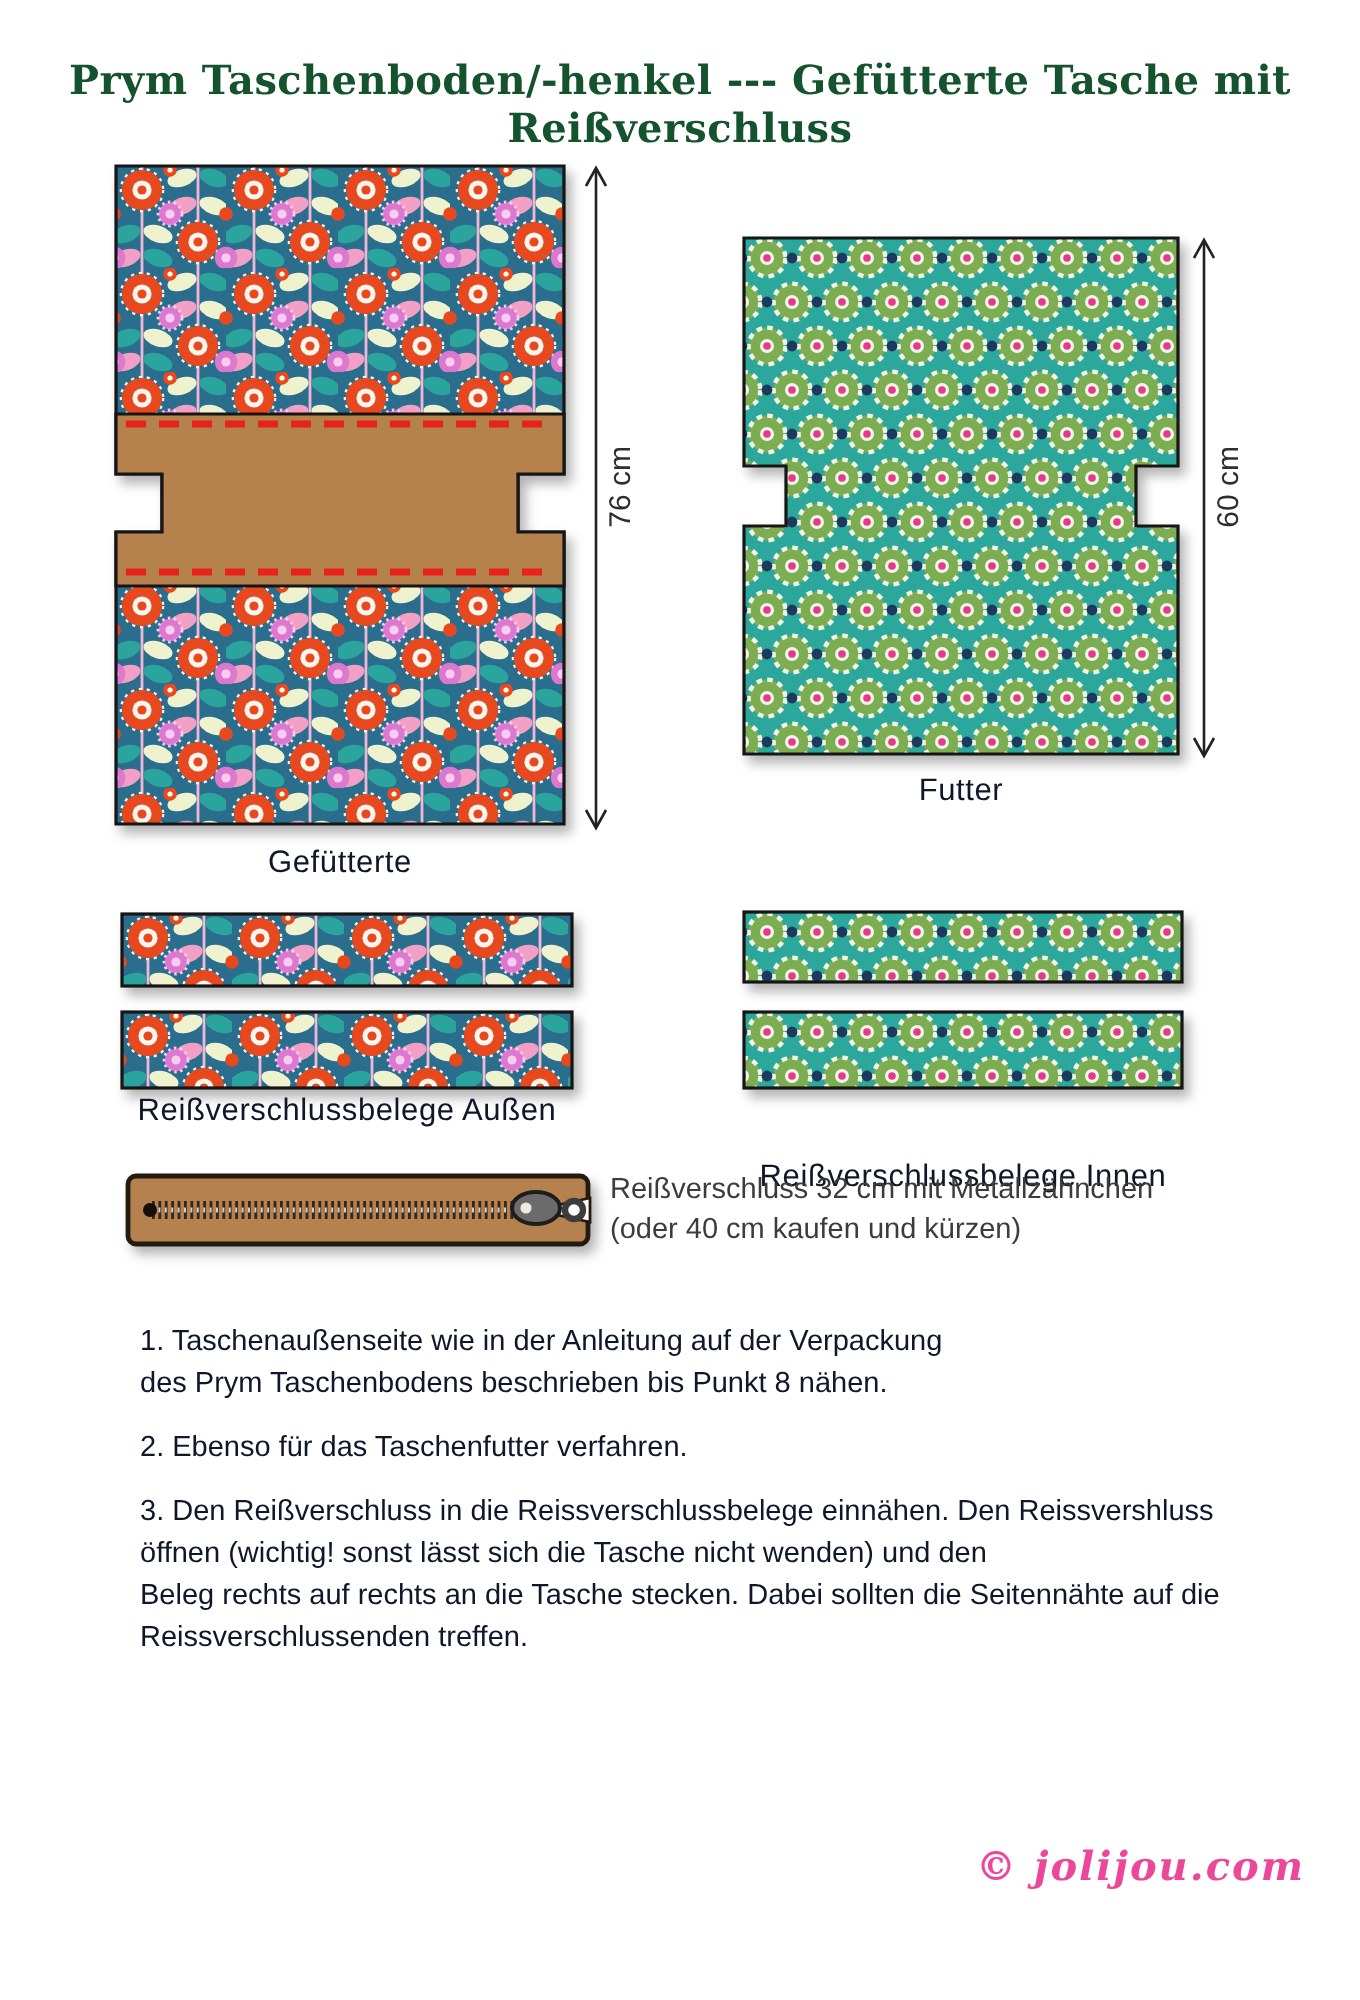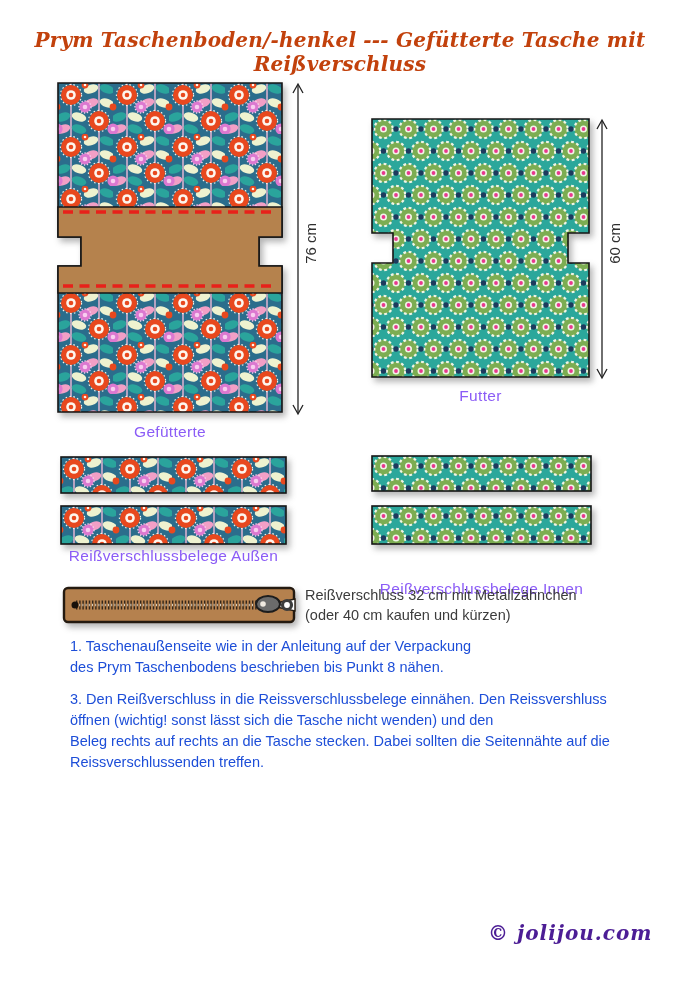--- a/index.html
+++ b/index.html
@@ -2,45 +2,45 @@
 <html><head>
 <meta charset="utf-8">
 <style>
   html,body { margin:0; padding:0; }
   body {
     width:680px; height:1000px; background:#ffffff; position:relative;
     font-family:"Liberation Sans", sans-serif; overflow:hidden;
   }
   .title {
     position:absolute; top:28px; left:0; width:680px; text-align:center;
-    color:#c2410c; font-family:"DejaVu Serif", serif; font-style:italic;
+    color:#14532d; font-family:"DejaVu Serif", serif; 
     font-weight:bold; font-size:20px; letter-spacing:0.2px;
   }
   .piece { position:absolute; filter:drop-shadow(3px 4px 3px rgba(40,40,40,0.35)); }
   .caption {
-    position:absolute; color:#8b5cf6; font-size:15.5px; text-align:center;
+    position:absolute; color:#0f172a; font-size:15.5px; text-align:center;
     letter-spacing:0.3px;
   }
   .dim-arrow { position:absolute; }
   .dim-label {
     position:absolute; color:#2e2e2e; font-size:15px;
     writing-mode:vertical-rl; transform:rotate(180deg);
   }
   .zip-note {
     position:absolute; left:305px; top:585px; font-size:14.5px; color:#3c3c3c;
     line-height:20px; white-space:pre-line;
   }
   .steps {
-    position:absolute; left:70px; top:636px; width:600px; color:#1d4ed8;
+    position:absolute; left:70px; top:661px; width:600px; color:#0f172a;
     font-size:14.5px; line-height:21px;
   }
   .step { white-space:pre-line; margin-bottom:11px; }
   .watermark {
     position:absolute; left:488px; top:921px; font-family:"DejaVu Serif", serif;
-    font-style:italic; font-weight:bold; font-size:20px; color:#4c1d95;
+    font-style:italic; font-weight:bold; font-size:20px; color:#ec4899;
     letter-spacing:1px;
   }
 </style>
 </head>
 <body>
 
 <svg width="0" height="0" style="position:absolute" aria-hidden="true">
   <defs>
     <pattern id="pat-outer" width="56" height="52" patternUnits="userSpaceOnUse">
       <rect width="56" height="52" fill="#2b6d8c"></rect>
@@ -157,19 +157,20 @@
   <ellipse cx="206" cy="22" rx="12" ry="8" fill="#6b6b6b" stroke="#1d1d1d" stroke-width="2"></ellipse>
   <circle cx="201" cy="22" r="2.8" fill="#efe9e0"></circle>
   <circle cx="225" cy="23" r="4.5" fill="none" stroke="#3c3c3c" stroke-width="3.2"></circle>
 </svg>
 <div class="zip-note">Reißverschluss 32 cm mit Metallzähnchen
 (oder 40 cm kaufen und kürzen)</div>
 
 <div class="steps">
   <div class="step">1. Taschenaußenseite wie in der Anleitung auf der Verpackung
 des Prym Taschenbodens beschrieben bis Punkt 8 nähen.</div>
+  <div class="step">2. Ebenso für das Taschenfutter verfahren.</div>
   <div class="step">3. Den Reißverschluss in die Reissverschlussbelege einnähen. Den Reissvershluss
 öffnen (wichtig! sonst lässt sich die Tasche nicht wenden) und den
 Beleg rechts auf rechts an die Tasche stecken. Dabei sollten die Seitennähte auf die
 Reissverschlussenden treffen.</div>
 </div>
 
 <div class="watermark">© jolijou.com</div>
 
 </body></html>

